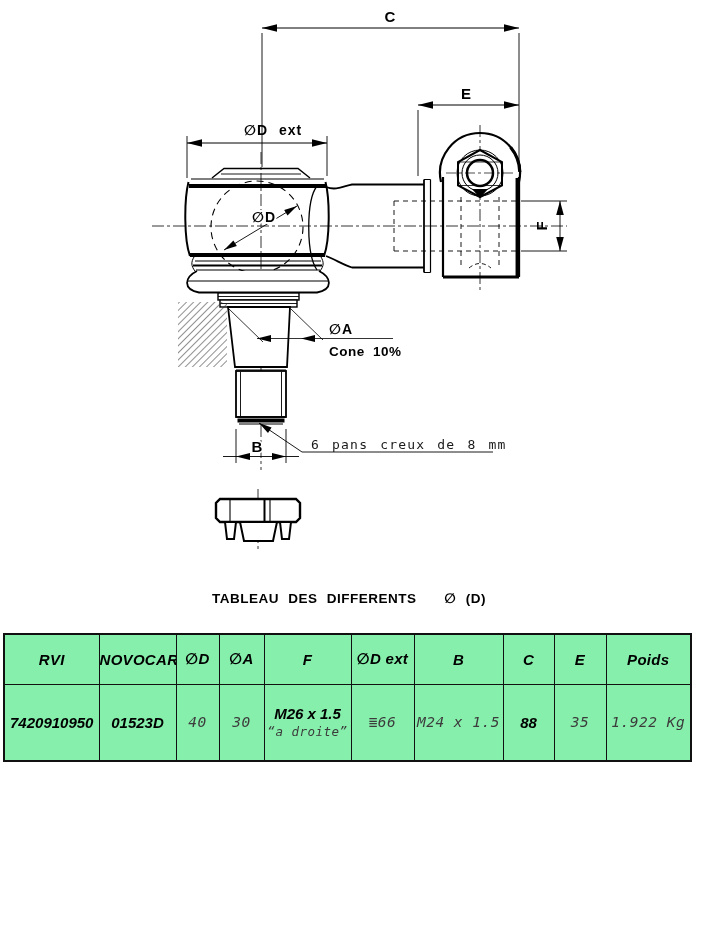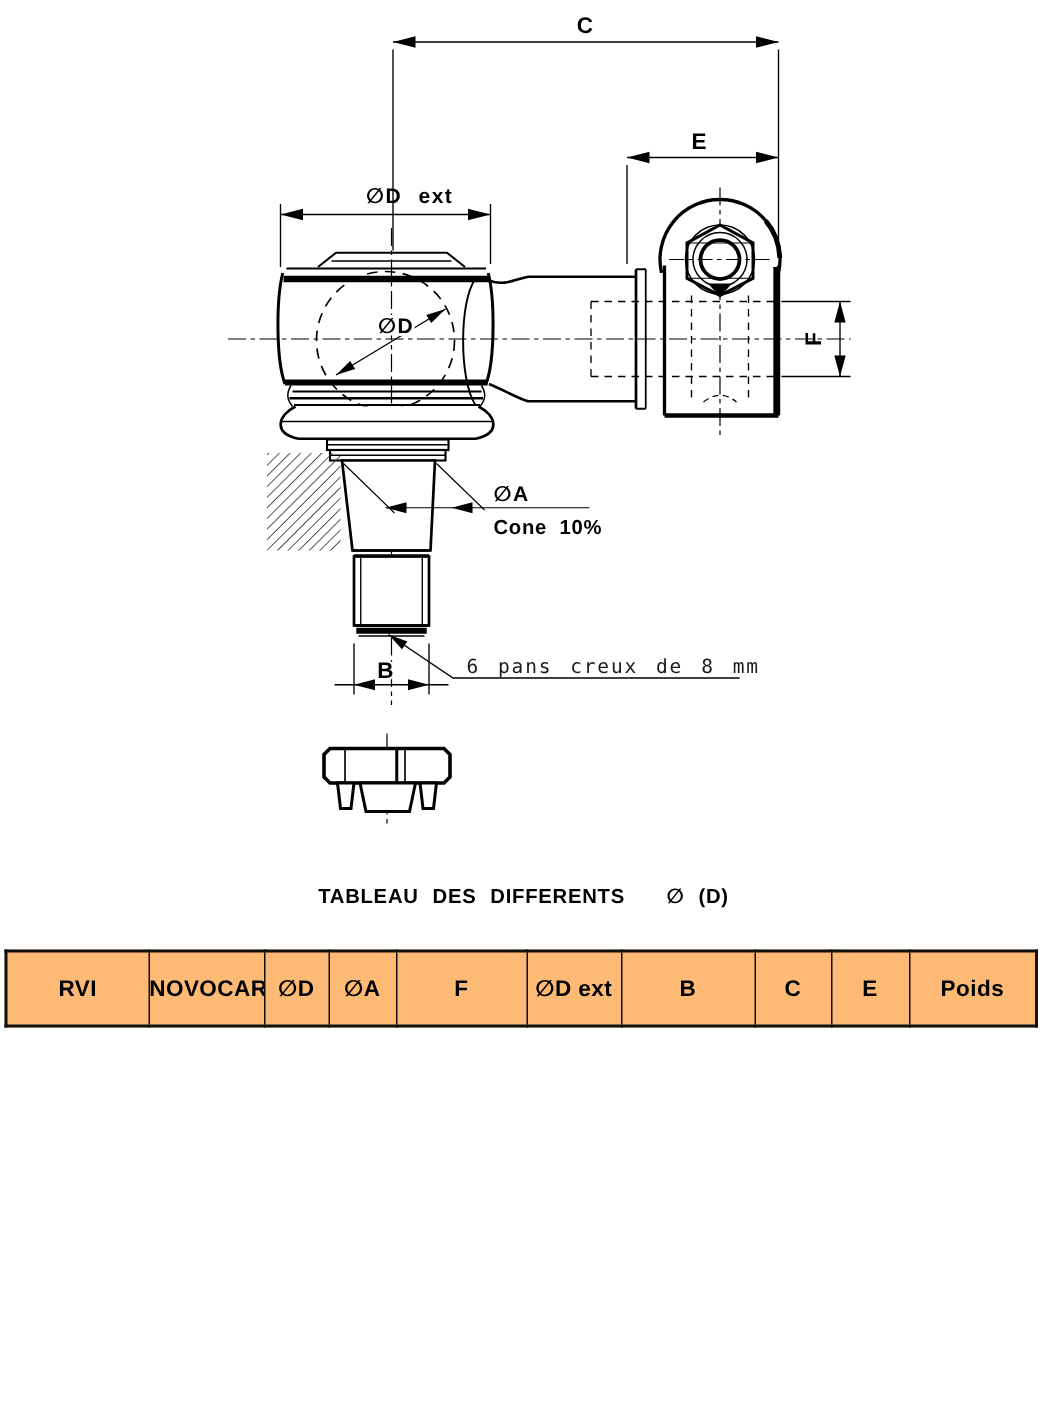--- a/index.html
+++ b/index.html
@@ -5,21 +5,21 @@
   html,body{margin:0;padding:0;background:#fff;}
   .page{position:relative;width:702px;height:940px;background:#ffffff;overflow:hidden;
         font-family:"Liberation Sans","DejaVu Sans",sans-serif;color:#000;}
   svg text{fill:#000;}
   .dimlbl{font-family:"Liberation Sans","DejaVu Sans",sans-serif;font-weight:bold;font-size:15px;}
   .dimlbl-sm{font-family:"Liberation Sans","DejaVu Sans",sans-serif;font-weight:bold;font-size:14px;letter-spacing:1px;word-spacing:6px;}
   .stencil{font-family:"DejaVu Sans Mono","Liberation Mono",monospace;font-size:13px;fill:#1a1a1a;letter-spacing:1.2px;word-spacing:3px;}
   .title{position:absolute;top:590px;left:13px;width:672px;text-align:center;
          font-size:13.5px;font-weight:bold;letter-spacing:.5px;word-spacing:5px;white-space:pre;}
   table.variants{position:absolute;top:633px;left:3px;border-collapse:collapse;table-layout:fixed;
-         width:687px;background:#fdba74;border:2px solid #111;}
+         width:687px;background:#86efac;border:2px solid #111;font-style:italic;}
   table.variants th,table.variants td{border:1.5px solid #111;text-align:center;vertical-align:middle;padding:0;overflow:hidden;}
   thead tr{height:50px;}
   tr.r1{height:76px;}
   tr.r2{height:77px;}
   th{font-size:15px;font-weight:bold;letter-spacing:.3px;}
   .c-bold{font-family:"Liberation Sans","DejaVu Sans",sans-serif;font-weight:bold;font-size:15px;color:#000;}
   .c-thin{font-family:"DejaVu Sans Mono","Liberation Mono",monospace;font-weight:normal;font-size:14.5px;color:#3c3c3c;letter-spacing:.5px;}
   .c-thin-sm{font-family:"DejaVu Sans Mono","Liberation Mono",monospace;font-size:12.5px;color:#3c3c3c;letter-spacing:.5px;display:block;margin-top:2px;}
   .fline1{display:block;}
 </style>
@@ -206,16 +206,31 @@
       <th>∅A</th>
       <th>F</th>
       <th>∅D ext</th>
       <th>B</th>
       <th>C</th>
       <th>E</th>
       <th>Poids</th>
     </tr>
   </thead>
   <tbody>
+    <tr class="r2">
+      <td class="c-bold">7420910950</td>
+      <td class="c-bold">01523D</td>
+      <td class="c-thin">40</td>
+      <td class="c-thin">30</td>
+      <td>
+        <span class="c-bold fline1">M26 x 1.5</span>
+        <span class="c-thin-sm">“a droite”</span>
+      </td>
+      <td class="c-thin">≣66</td>
+      <td class="c-thin">M24 x 1.5</td>
+      <td class="c-bold">88</td>
+      <td class="c-thin">35</td>
+      <td class="c-thin">1.922 Kg</td>
+    </tr>
   </tbody>
 </table>
 
 </div>
 
 </body></html>

